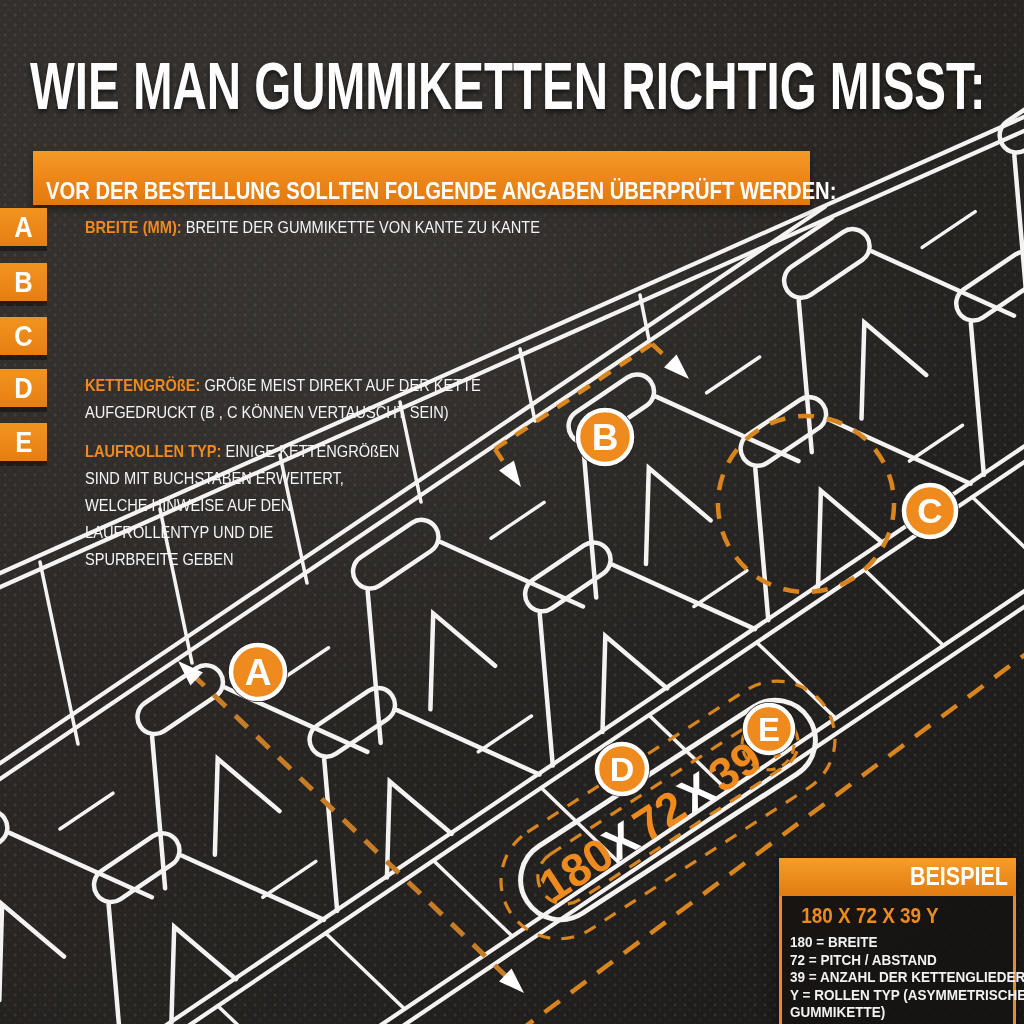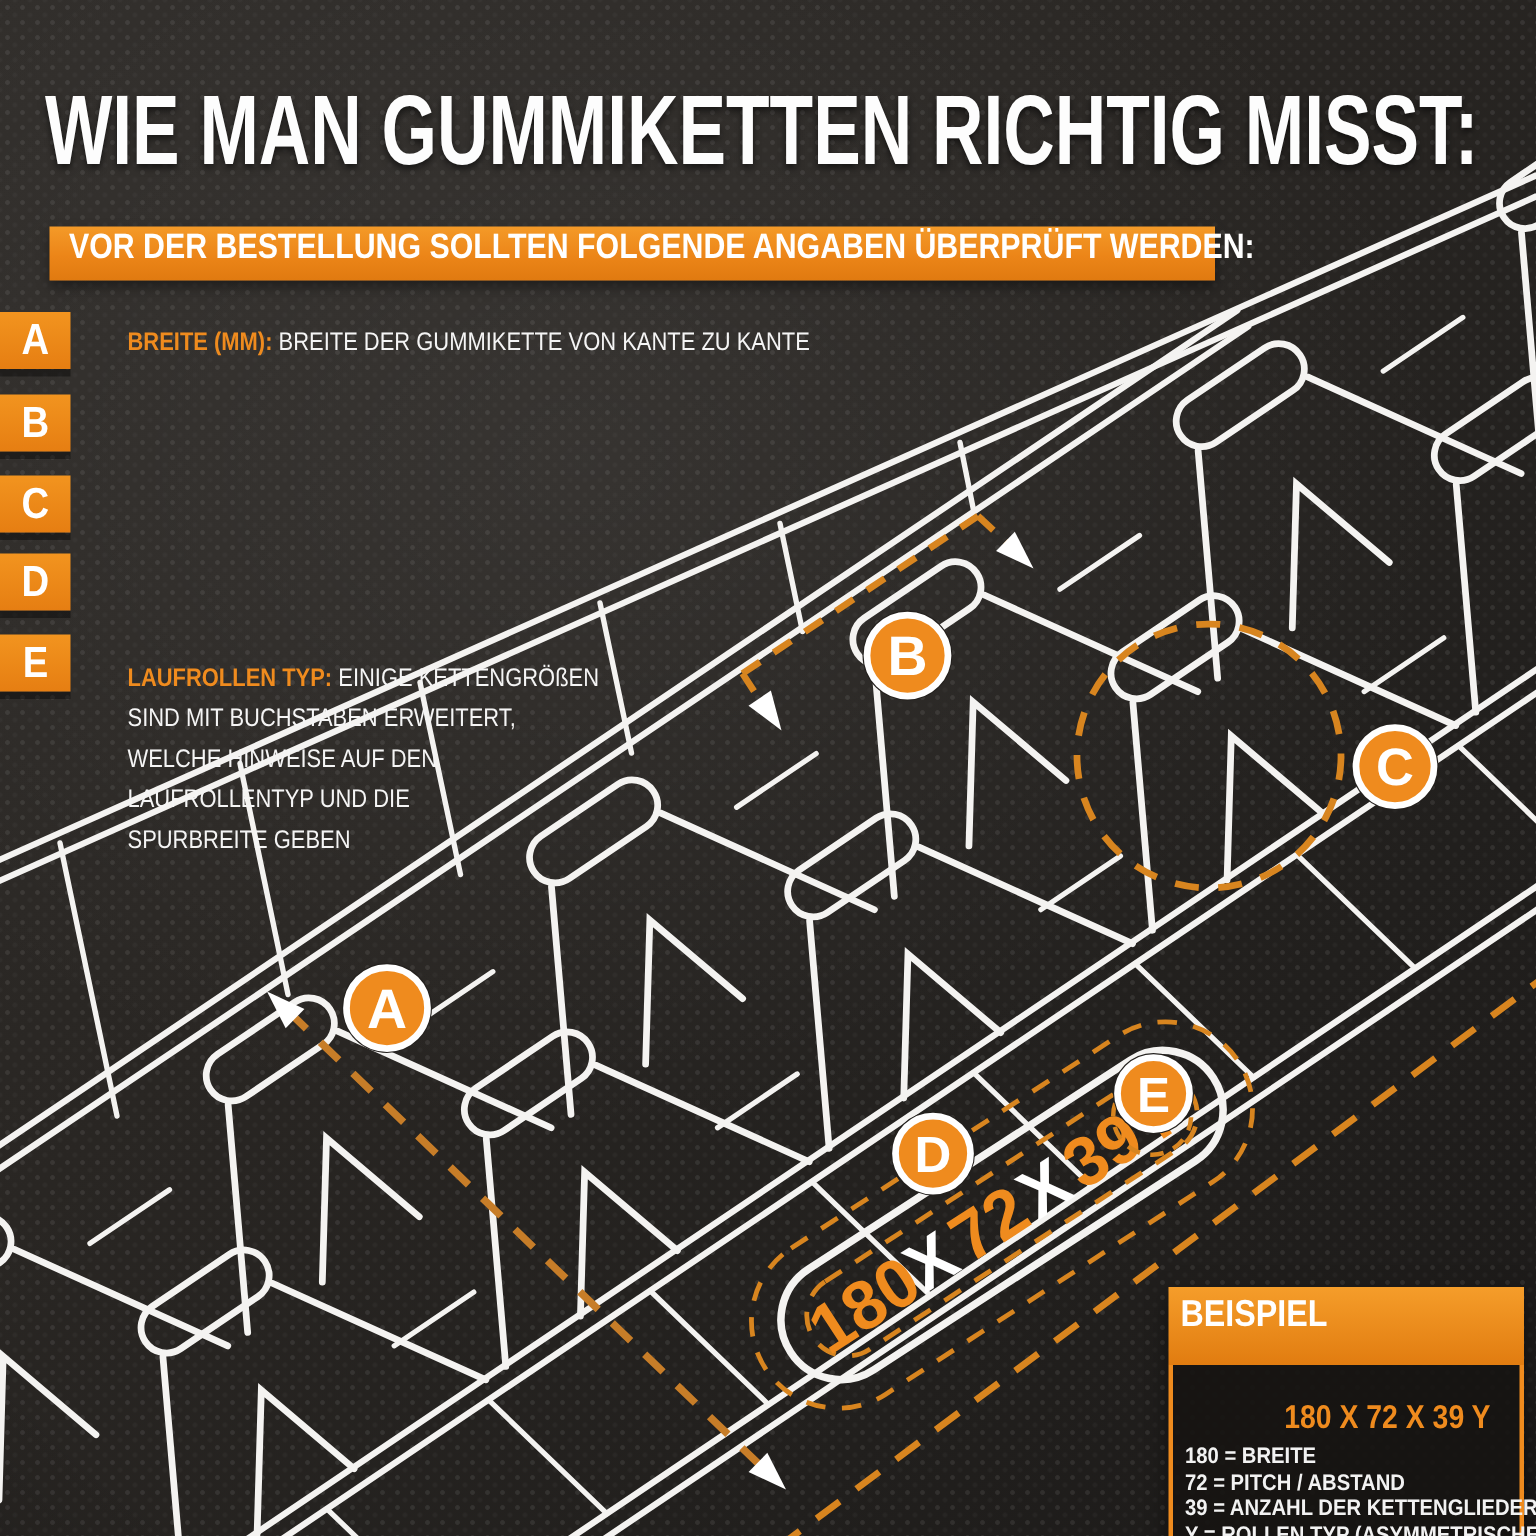--- a/index.html
+++ b/index.html
@@ -27,24 +27,24 @@
   .cond{display:inline-block;transform:scaleX(.86);transform-origin:0 50%;white-space:nowrap;}
   .condc{display:inline-block;transform:scaleX(.86);transform-origin:50% 50%;white-space:nowrap;}
 
   .title{
     position:absolute;left:30px;top:48px;color:#fdfdfd;
     font-weight:700;font-size:66px;letter-spacing:0px;
     transform:scaleX(.72);transform-origin:0 50%;white-space:nowrap;
     text-shadow:0 3px 6px rgba(0,0,0,.55);
   }
   .banner{
-    position:absolute;left:33px;top:151px;width:777px;height:36px;
+    position:absolute;left:33px;top:151px;width:777px;height:54px;
     background:linear-gradient(180deg,#f49a28 0%,#ec8518 55%,#e07a10 100%);
     box-shadow:0 4px 8px rgba(0,0,0,.4);
-    display:flex;align-items:flex-start;
+    display:flex;align-items:flex-end;
   }
   .banner-text{color:#fff;font-weight:700;font-size:23.5px;padding-left:13px;}
 
   .badge{
     position:absolute;left:0;width:47px;height:38px;
     background:linear-gradient(180deg,#f2941f,#e67e12);
     box-shadow:0 5px 0 rgba(0,0,0,.38);
     display:flex;align-items:center;justify-content:center;
   }
   .badge span{color:#fff;font-weight:700;font-size:29px;transform:scaleX(.88);}
@@ -53,29 +53,29 @@
   .item .lbl{color:#ef8b1e;font-weight:700;}
   .item .txt{font-weight:400;color:#f5f5f5;}
   .item .ln{display:block;font-weight:400;color:#f5f5f5;}
 
   .example{
     position:absolute;left:779px;top:858px;width:237px;z-index:6;
     box-shadow:0 6px 14px rgba(0,0,0,.5);
   }
   .example-header{
     background:linear-gradient(180deg,#f59d2a,#e17c10);
-    text-align:left;padding:4px 0 19px;
+    text-align:right;padding:4px 0 5px;
   }
   .example-header span{color:#fff;font-weight:700;font-size:25px;}
   .example-body{
     border:3px solid #ef8b1e;border-top:none;
     background:rgba(22,20,18,0.9);
     padding:4px 8px 7px;
   }
-  .example-code{color:#ef8b1e;font-weight:700;font-size:22px;text-align:right;margin:18px 0 4px;}
+  .example-code{color:#ef8b1e;font-weight:700;font-size:22px;text-align:left;margin:3px 0 4px;}
   .example-line{color:#f2f2f2;font-weight:700;font-size:15px;line-height:17.5px;white-space:nowrap;
     transform:scaleX(.9);transform-origin:0 50%;}
 </style>
 </head>
 <body>
 
 <div class="stage">
   <div class="dots"></div>
   <div class="vignette"></div>
 
@@ -245,20 +245,24 @@
     <div class="badge" style="top:369px">
         <span>D</span>
       </div>
     <div class="badge" style="top:423px">
         <span>E</span>
       </div>
 
     <div class="item" style="top:214px">
       <span class="cond"><span class="lbl">BREITE (MM):</span>&nbsp;<span class="txt">BREITE DER GUMMIKETTE VON KANTE ZU KANTE</span></span>
     </div>
+    <div class="item" style="top:372px">
+      <span class="cond"><span class="lbl">KETTENGRÖßE:</span>&nbsp;<span class="txt">GRÖßE MEIST DIREKT AUF DER KETTE</span></span><br>
+      <span class="cond"><span class="ln">AUFGEDRUCKT (B , C KÖNNEN VERTAUSCHT SEIN)</span></span>
+    </div>
     <div class="item" style="top:438px">
       <span class="cond"><span class="lbl">LAUFROLLEN TYP:</span>&nbsp;<span class="txt">EINIGE KETTENGRÖßEN</span></span><br>
       <span class="cond"><span class="ln">SIND MIT BUCHSTABEN ERWEITERT,</span></span><br>
       <span class="cond"><span class="ln">WELCHE HINWEISE AUF DEN</span></span><br>
       <span class="cond"><span class="ln">LAUFROLLENTYP UND DIE</span></span><br>
       <span class="cond"><span class="ln">SPURBREITE GEBEN</span></span>
     </div>
   </div>
 
   <div class="example">

